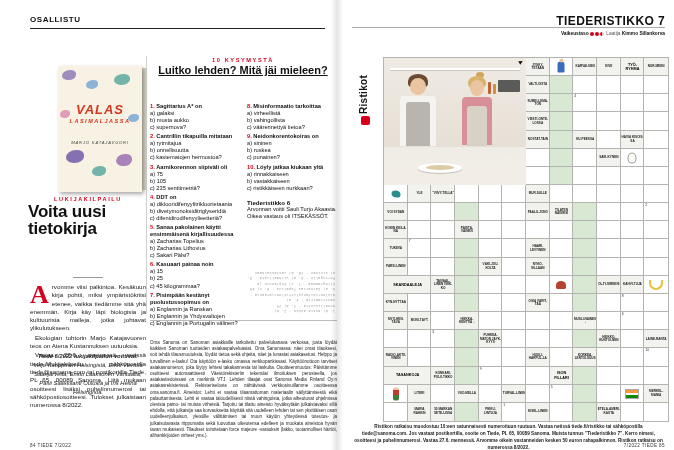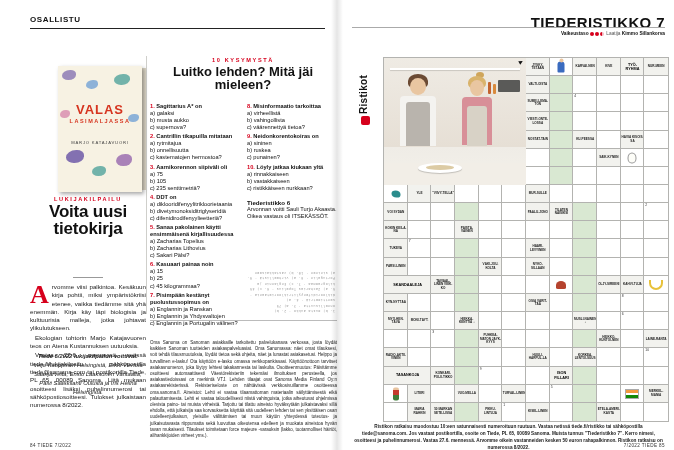--- a/index.html
+++ b/index.html
@@ -7,68 +7,68 @@
        font-family:"Liberation Sans",sans-serif;color:#111;overflow:hidden;}
   .page{position:absolute;top:0;height:450px;background:#fff;}
   #page-left{left:0;width:337px;}
   #page-right{left:337px;width:337px;}
   .gutter{position:absolute;left:331px;top:0;width:12px;height:450px;
     background:linear-gradient(90deg,rgba(0,0,0,0) 0%,rgba(0,0,0,.10) 50%,rgba(0,0,0,0) 100%);z-index:5;}
   
   .sec-label{position:absolute;left:30px;top:15px;font-size:8px;font-weight:bold;letter-spacing:.6px;}
   .head-rule-l{position:absolute;left:30px;top:28px;width:295px;height:1px;background:#222;}
   .col-divider{position:absolute;left:146px;top:56px;width:1px;height:258px;background:#cfcfcb;}
-  .book-wrap{position:absolute;left:58px;top:66px;width:90px;height:102px;}
+  .book-wrap{position:absolute;left:58px;top:66px;width:90px;height:102px;font-style:italic;}
   .book-cover{position:absolute;left:0;top:0;width:84px;height:126px;background:#f7f2e3;
     box-shadow:2px 2px 4px rgba(0,0,0,.35);overflow:hidden;}
   .book-spine{position:absolute;left:84px;top:2px;width:4px;height:122px;background:#dcd6c6;}
   .blob{position:absolute;border-radius:60% 40% 55% 45%;opacity:.85;}
   .bc-title{position:absolute;left:0;top:36px;width:100%;text-align:center;color:#d6341f;
     font-size:13px;font-weight:bold;letter-spacing:1px;}
   .bc-sub{position:absolute;left:0;top:52px;width:100%;text-align:center;color:#d6341f;
     font-size:5.5px;font-weight:bold;letter-spacing:1.5px;}
   .bc-author{position:absolute;left:0;top:74px;width:100%;text-align:center;color:#444;font-size:4.2px;letter-spacing:.8px;}
   .kicker{color:#d6001c;font-weight:bold;letter-spacing:1.6px;font-size:5.6px;text-align:center;}
   .l-kicker{position:absolute;left:30px;top:196px;width:116px;}
-  .l-title{position:absolute;left:28px;top:203px;width:120px;text-align:center;
+  .l-title{position:absolute;left:28px;top:203px;width:120px;
     font-size:17px;line-height:1.0;font-weight:800;letter-spacing:-.2px;}
   .l-lede{position:absolute;left:32px;top:245px;width:112px;text-align:center;font-size:7.6px;line-height:1.3;color:#222;}
   .l-div{position:absolute;left:73px;top:277px;width:30px;height:1px;background:#999;}
   .l-body{position:absolute;left:30px;top:283px;width:116px;font-size:6.2px;line-height:1.34;text-align:justify;color:#222;}
   .l-body p{margin:0 0 1px 0;text-indent:5px;}
   .l-body p.first{text-indent:0;}
   .dropcap{float:left;font-family:"Liberation Serif",serif;font-weight:bold;color:#d6001c;
     font-size:26px;line-height:.78;margin:2px 3px 0 0;}
   .winners{position:absolute;left:30px;top:352px;width:116px;text-align:center;
     font-style:italic;font-size:5.8px;line-height:1.55;color:#222;}
   .winners .wt{font-weight:bold;}
   .footer{position:absolute;font-size:4.6px;color:#333;letter-spacing:.4px;}
   #footer-left{left:30px;top:443px;}
   
   .q-kicker{position:absolute;left:150px;top:57px;width:186px;}
   .q-title{position:absolute;left:150px;top:65px;width:186px;text-align:center;
-    font-size:13px;font-weight:800;line-height:1.02;}
+    font-size:11px;font-weight:800;line-height:1.02;text-decoration:underline;}
   .q-cols{position:absolute;left:150px;top:103px;width:187px;display:flex;gap:7px;}
   .q-col{width:90px;}
   .q{margin-bottom:2px;font-size:5.7px;line-height:1.24;}
   .qn{color:#d6001c;font-weight:bold;}
   .qt{font-weight:bold;}
   .opt{display:block;}
   .r6-title{font-weight:bold;font-size:6.2px;margin-top:7px;}
   .r6-text{font-size:5.7px;line-height:1.3;}
   .answers-ud{margin-top:8px;width:88px;height:84px;transform:rotate(180deg);
     font-size:3.4px;line-height:1.6;color:#9a9a9a;letter-spacing:.4px;font-family:"DejaVu Sans Mono",monospace;}
   .svc-rule{position:absolute;left:150px;top:320px;width:187px;height:1px;background:#bbb;}
   .svc-title{position:absolute;left:150px;top:327px;width:187px;text-align:center;
     color:#d6001c;font-weight:bold;font-size:8.4px;}
   .svc-body{position:absolute;left:150px;top:340px;width:187px;font-size:4.5px;
     line-height:1.38;text-align:justify;color:#222;}
   
   .r-title{position:absolute;left:400px;top:14px;width:265px;text-align:right;
-    font-size:15px;font-weight:bold;letter-spacing:.4px;}
+    font-size:12px;font-weight:bold;letter-spacing:.4px;}
   .head-rule-r{position:absolute;left:352px;top:27px;width:313px;height:1px;background:#aaa;}
   .credits{position:absolute;left:380px;top:31px;width:285px;text-align:right;font-size:4.8px;color:#555;}
   .credits b{color:#111;}
   .dot{display:inline-block;width:4px;height:4px;border-radius:50%;background:#d6001c;margin:0 .5px;vertical-align:-0.5px;}
   .dot.half{background:linear-gradient(90deg,#d6001c 50%,#f2b7bf 50%);}
   .brand{position:absolute;left:358px;top:58px;width:16px;height:70px;}
   .brand-mark{position:absolute;left:3px;top:58px;width:9px;height:9px;background:#d6001c;border-radius:2px;}
   .brand-text{position:absolute;left:0;top:0;width:16px;height:56px;writing-mode:vertical-rl;
     transform:rotate(180deg);font-size:10px;font-weight:bold;letter-spacing:.3px;}
   .cw-wrap{position:absolute;left:383px;top:57px;width:284px;height:363px;border:1px solid #777;background:#fff;}

